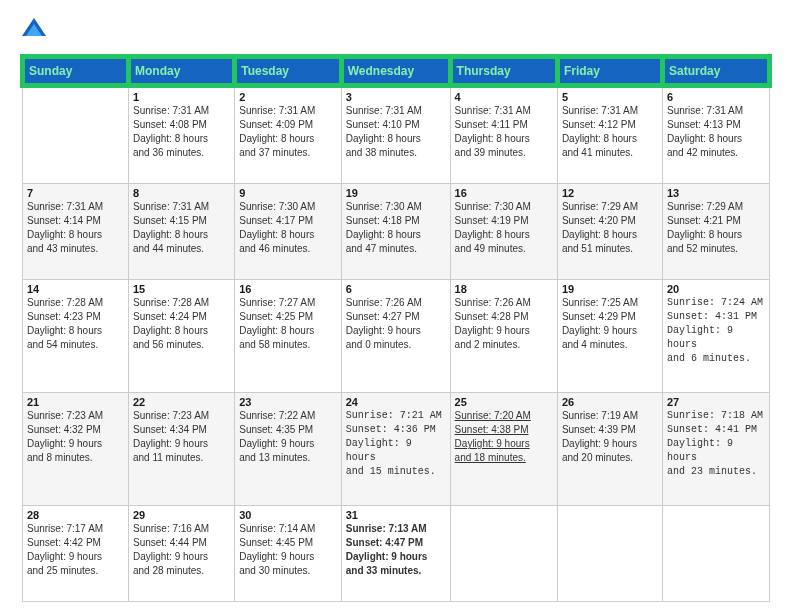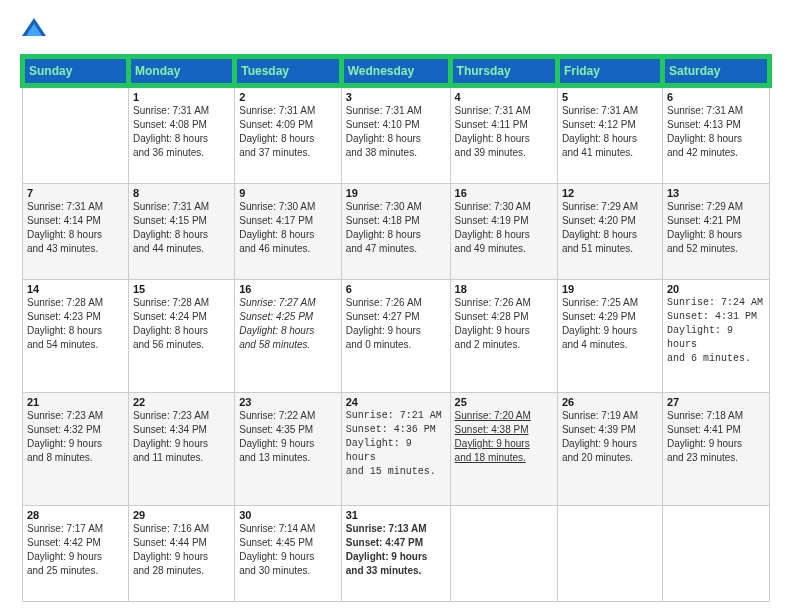--- a/index.html
+++ b/index.html
@@ -231,21 +231,21 @@
           </td>
           <td>
             <span class="day-num">15</span>
             <div class="day-info" style="white-space: pre-line;">Sunrise: 7:28 AM
 Sunset: 4:24 PM
 Daylight: 8 hours
 and 56 minutes.</div>
           </td>
           <td>
             <span class="day-num">16</span>
-            <div class="day-info" style="white-space: pre-line; font-style: italic;">Sunrise: 7:27 AM
+            <div class="day-info" style="white-space: pre-line;">Sunrise: 7:27 AM
 Sunset: 4:25 PM
 Daylight: 8 hours
 and 58 minutes.</div>
           </td>
           <td>
             <span class="day-num">6</span>
             <div class="day-info" style="white-space: pre-line;">Sunrise: 7:26 AM
 Sunset: 4:27 PM
 Daylight: 9 hours
 and 0 minutes.</div>
@@ -310,21 +310,21 @@
           </td>
           <td>
             <span class="day-num">26</span>
             <div class="day-info" style="white-space: pre-line;">Sunrise: 7:19 AM
 Sunset: 4:39 PM
 Daylight: 9 hours
 and 20 minutes.</div>
           </td>
           <td>
             <span class="day-num">27</span>
-            <div class="day-info" style="white-space: pre-line;">Sunrise: 7:18 AM
+            <div class="day-info" style="white-space: pre-line; font-family: Liberation Mono, monospace;">Sunrise: 7:18 AM
 Sunset: 4:41 PM
 Daylight: 9 hours
 and 23 minutes.</div>
           </td>
         </tr>
         <tr>
           <td>
             <span class="day-num">28</span>
             <div class="day-info" style="white-space: pre-line;">Sunrise: 7:17 AM
 Sunset: 4:42 PM

